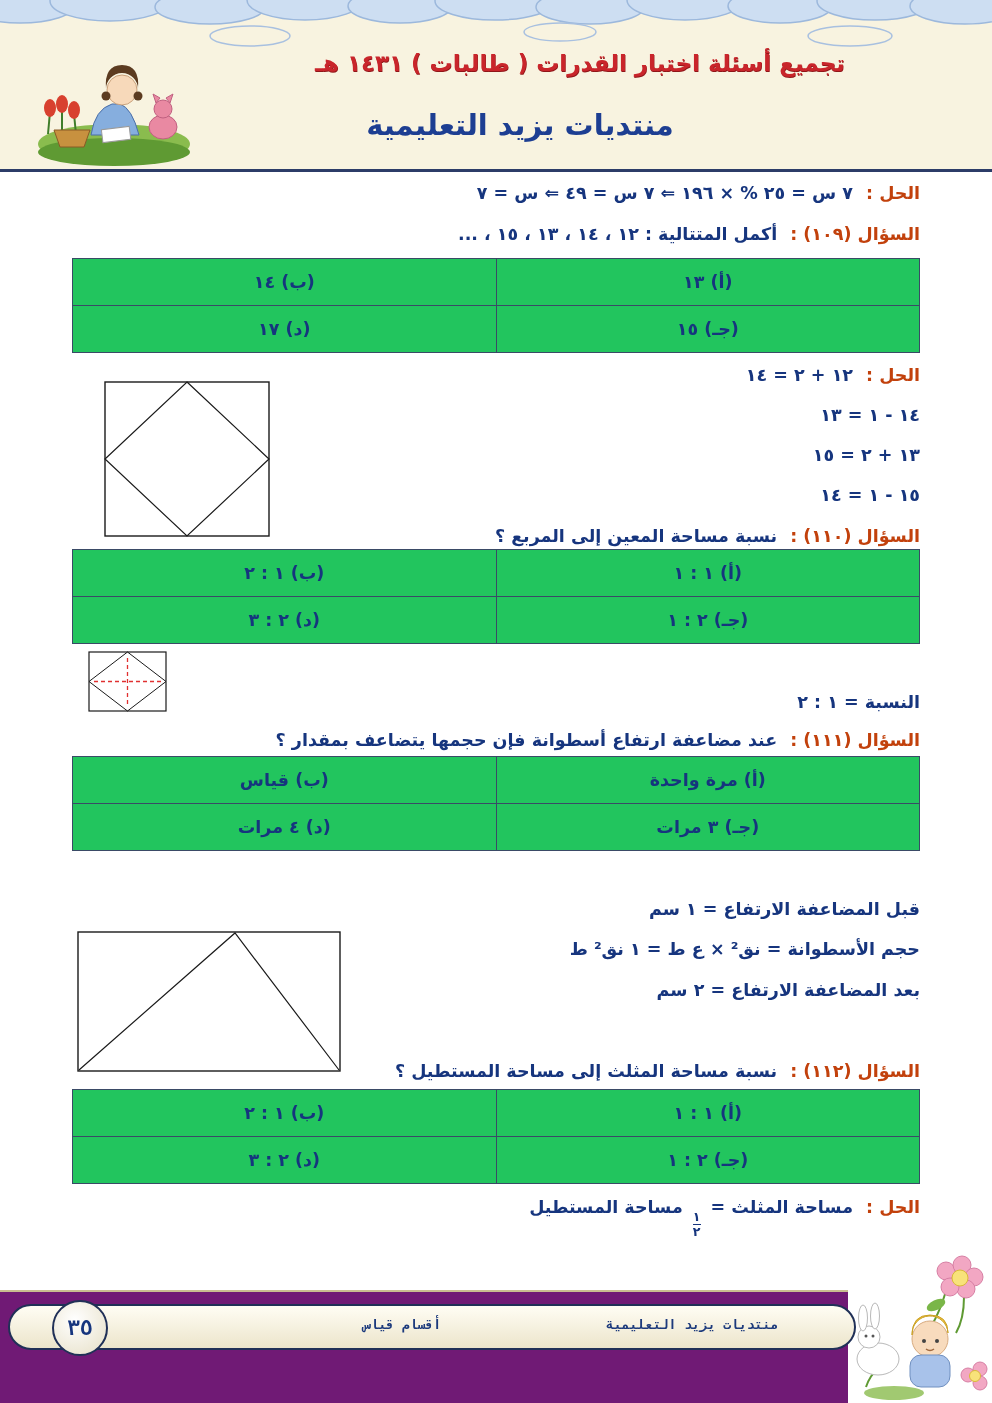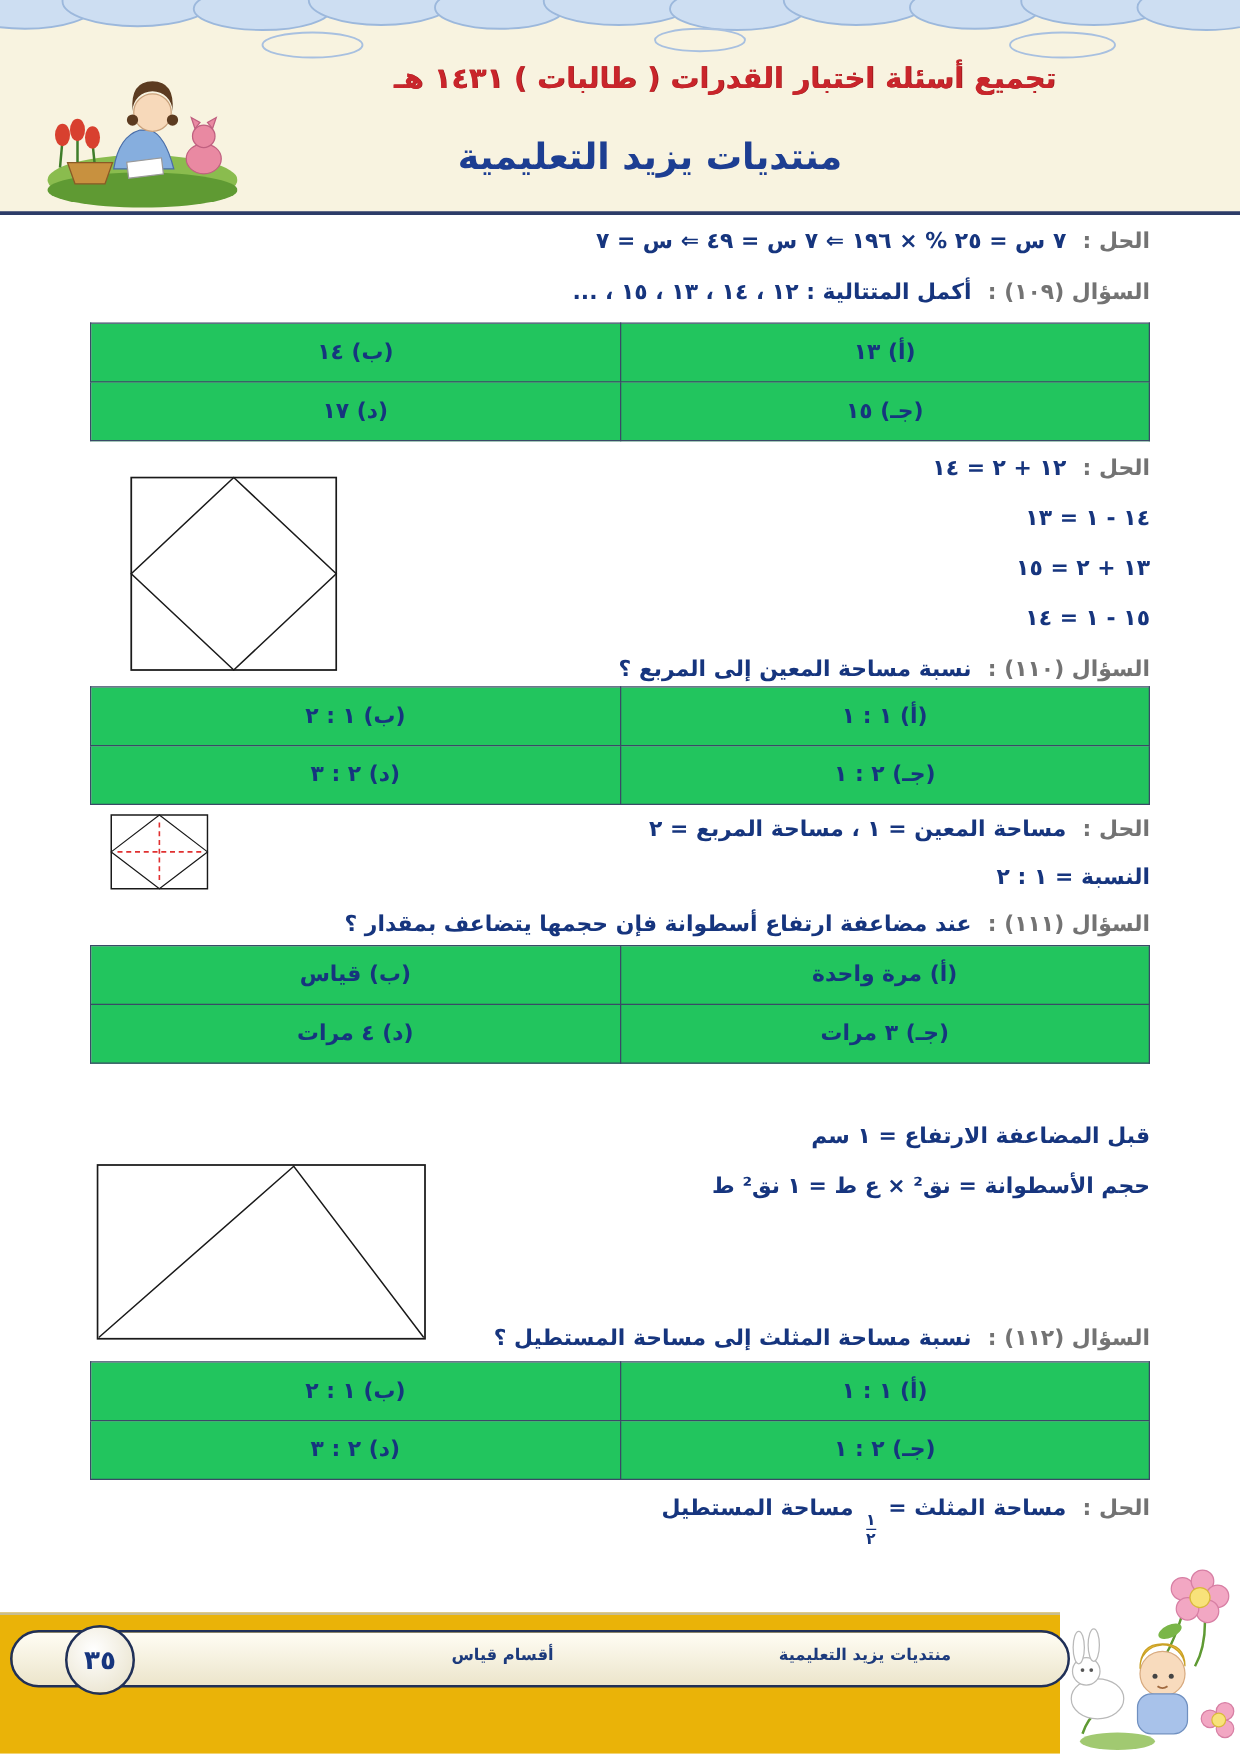--- a/index.html
+++ b/index.html
@@ -32,21 +32,21 @@
     color:#1d3e92; font-size:29px; font-weight:bold; white-space:nowrap;
   }
 
   
   .content { position:absolute; top:172px; left:0; width:992px; height:1118px; direction:rtl; }
   .line {
     position:absolute; right:72px;
     font-size:17.5px; font-weight:bold; line-height:26px;
     color:#16357e; white-space:nowrap;
   }
-  .red { color:#737373; margin-left:7px; }
+  .red { color:#c2410c; margin-left:7px; }
 
   table.qtable {
     position:absolute; left:72px; width:848px;
     border-collapse:collapse; direction:rtl; table-layout:fixed;
   }
   table.qtable td {
     width:50%; height:47px;
     background:#22c55e;
     border:1px solid #3a4a66;
     color:#16357e; font-weight:bold; font-size:17.5px;
@@ -57,21 +57,21 @@
 
   .frac {
     display:inline-flex; flex-direction:column; align-items:center;
     vertical-align:-8px; line-height:1; font-size:12.5px; margin:0 4px;
   }
   .frac .den { border-top:1.6px solid #16357e; padding-top:1.5px; }
 
   
   .footer {
     position:absolute; top:1290px; left:0; width:848px; height:113px;
-    background:#eab308; border-top:2px solid #c8bd90;
+    background:#701a75; border-top:2px solid #c8bd90;font-family:Liberation Mono, monospace;
   }
   .footer-bar {
     position:absolute; top:12px; left:8px; width:848px; height:46px;
     border:2px solid #203057; border-radius:25px;
     background:linear-gradient(#fffdf4, #ece5cb);
   }
   .page-circle {
     position:absolute; top:-6px; left:42px; width:56px; height:56px;
     border:2px solid #203057; border-radius:50%;
     background:radial-gradient(circle at 40% 35%, #ffffff, #e6dfc6);
@@ -191,24 +191,20 @@
         <td>(أ) ١ : ١</td>
         <td>(ب) ١ : ٢</td>
       </tr>
       <tr>
         <td>(جـ) ٢ : ١</td>
         <td>(د) ٢ : ٣</td>
       </tr>
     </tbody>
       </table>
 
-    <p class="line" style="top:479px">
-      <span class="red">الحل :</span>
-      <span>مساحة المعين = ١ ، مساحة المربع = ٢</span>
-    </p>
     <p class="line" style="top:517px">النسبة = ١ : ٢</p>
 
     <svg class="fig" style="left:88px; top:479px" width="79" height="61" viewBox="0 0 79 61">
       <rect x="1" y="1" width="77" height="59" fill="#ffffff" stroke="#1a1a1a" stroke-width="1.2"></rect>
       <polygon points="39.5,1 78,30.5 39.5,60 1,30.5" fill="none" stroke="#1a1a1a" stroke-width="1"></polygon>
       <line x1="6" y1="30.5" x2="73" y2="30.5" stroke="#e03030" stroke-width="1.3" stroke-dasharray="4 3"></line>
       <line x1="39.5" y1="7" x2="39.5" y2="54" stroke="#e03030" stroke-width="1.3" stroke-dasharray="4 3"></line>
     </svg>
 
     <p class="line" style="top:555px">
@@ -224,20 +220,21 @@
       </tr>
       <tr>
         <td>(جـ) ٣ مرات</td>
         <td>(د) ٤ مرات</td>
       </tr>
     </tbody>
       </table>
 
     <p class="line" style="top:724px">قبل المضاعفة الارتفاع = ١ سم</p>
     <p class="line" style="top:764px">حجم الأسطوانة = نق² × ع ط = ١ نق² ط</p>
+    <p class="line" style="top:805px">بعد المضاعفة الارتفاع = ٢ سم</p>
 
     <svg class="fig" style="left:77px; top:759px" width="264" height="141" viewBox="0 0 264 141">
       <rect x="1" y="1" width="262" height="139" fill="#ffffff" stroke="#1a1a1a" stroke-width="1.4"></rect>
       <polyline points="2,139 158,2 262,139" fill="none" stroke="#1a1a1a" stroke-width="1.2"></polyline>
     </svg>
 
     <p class="line" style="top:886px">
       <span class="red">السؤال (١١٢) :</span>
       <span>نسبة مساحة المثلث إلى مساحة المستطيل ؟</span>
     </p>

